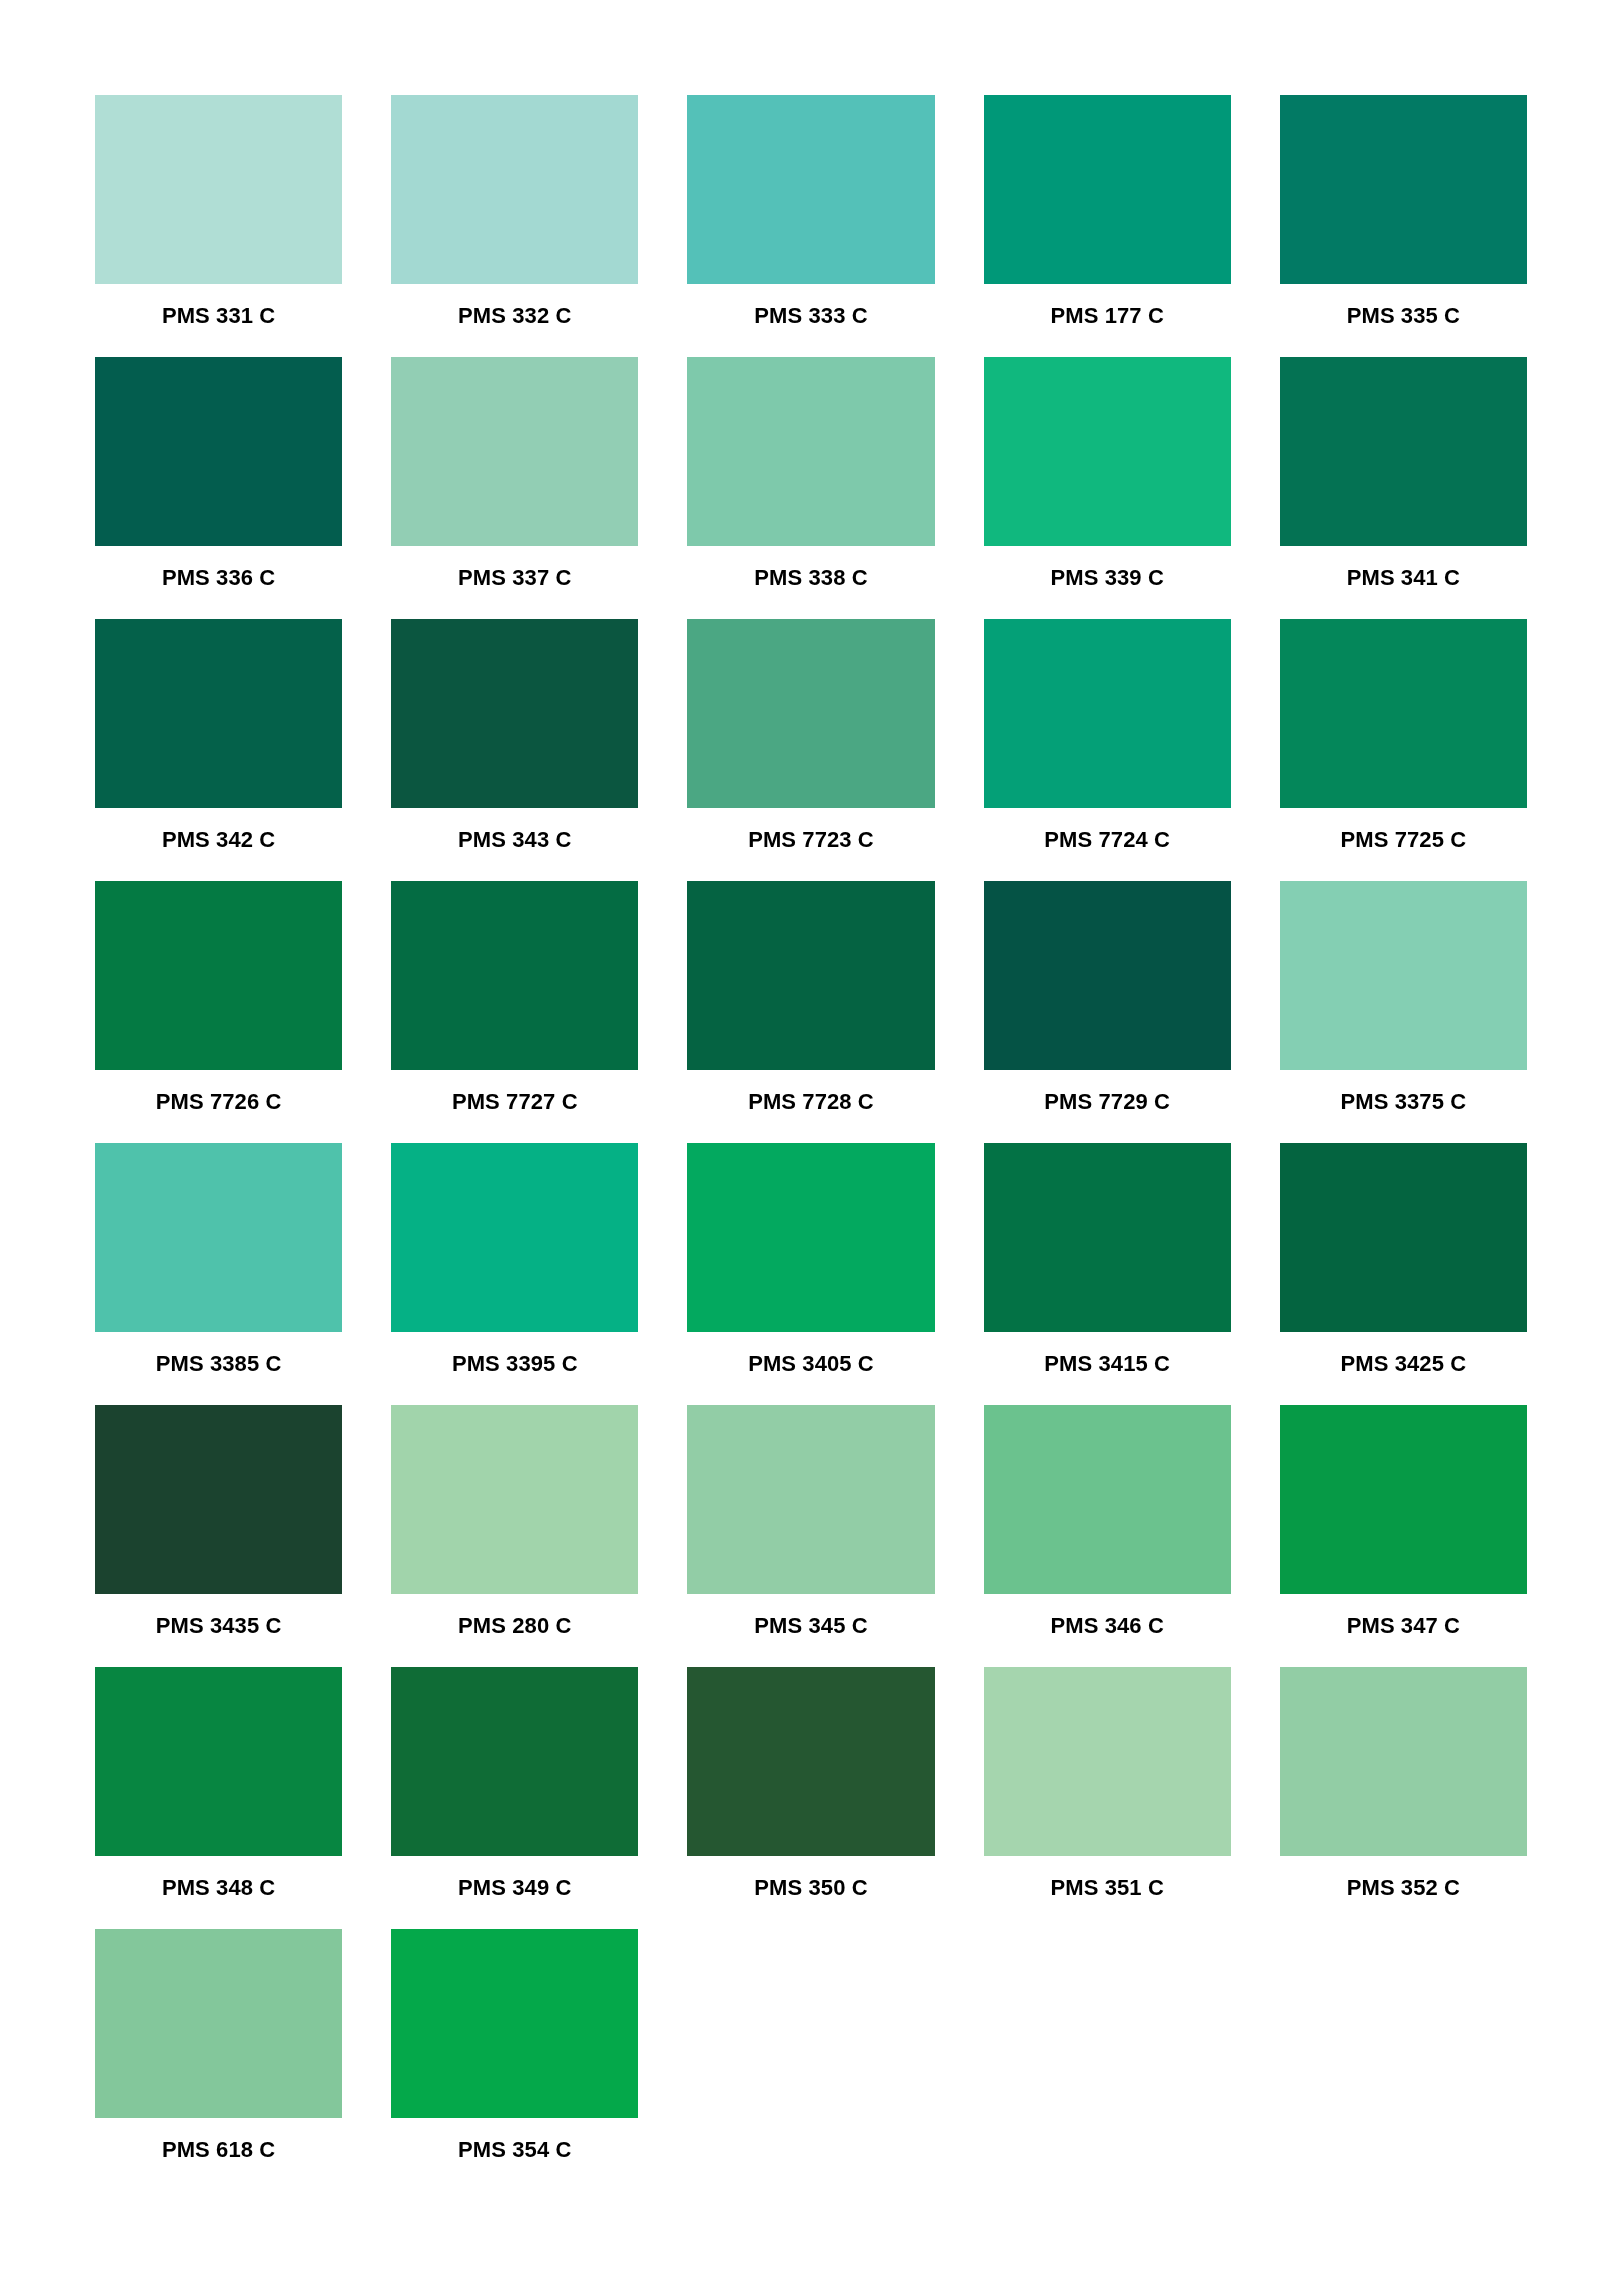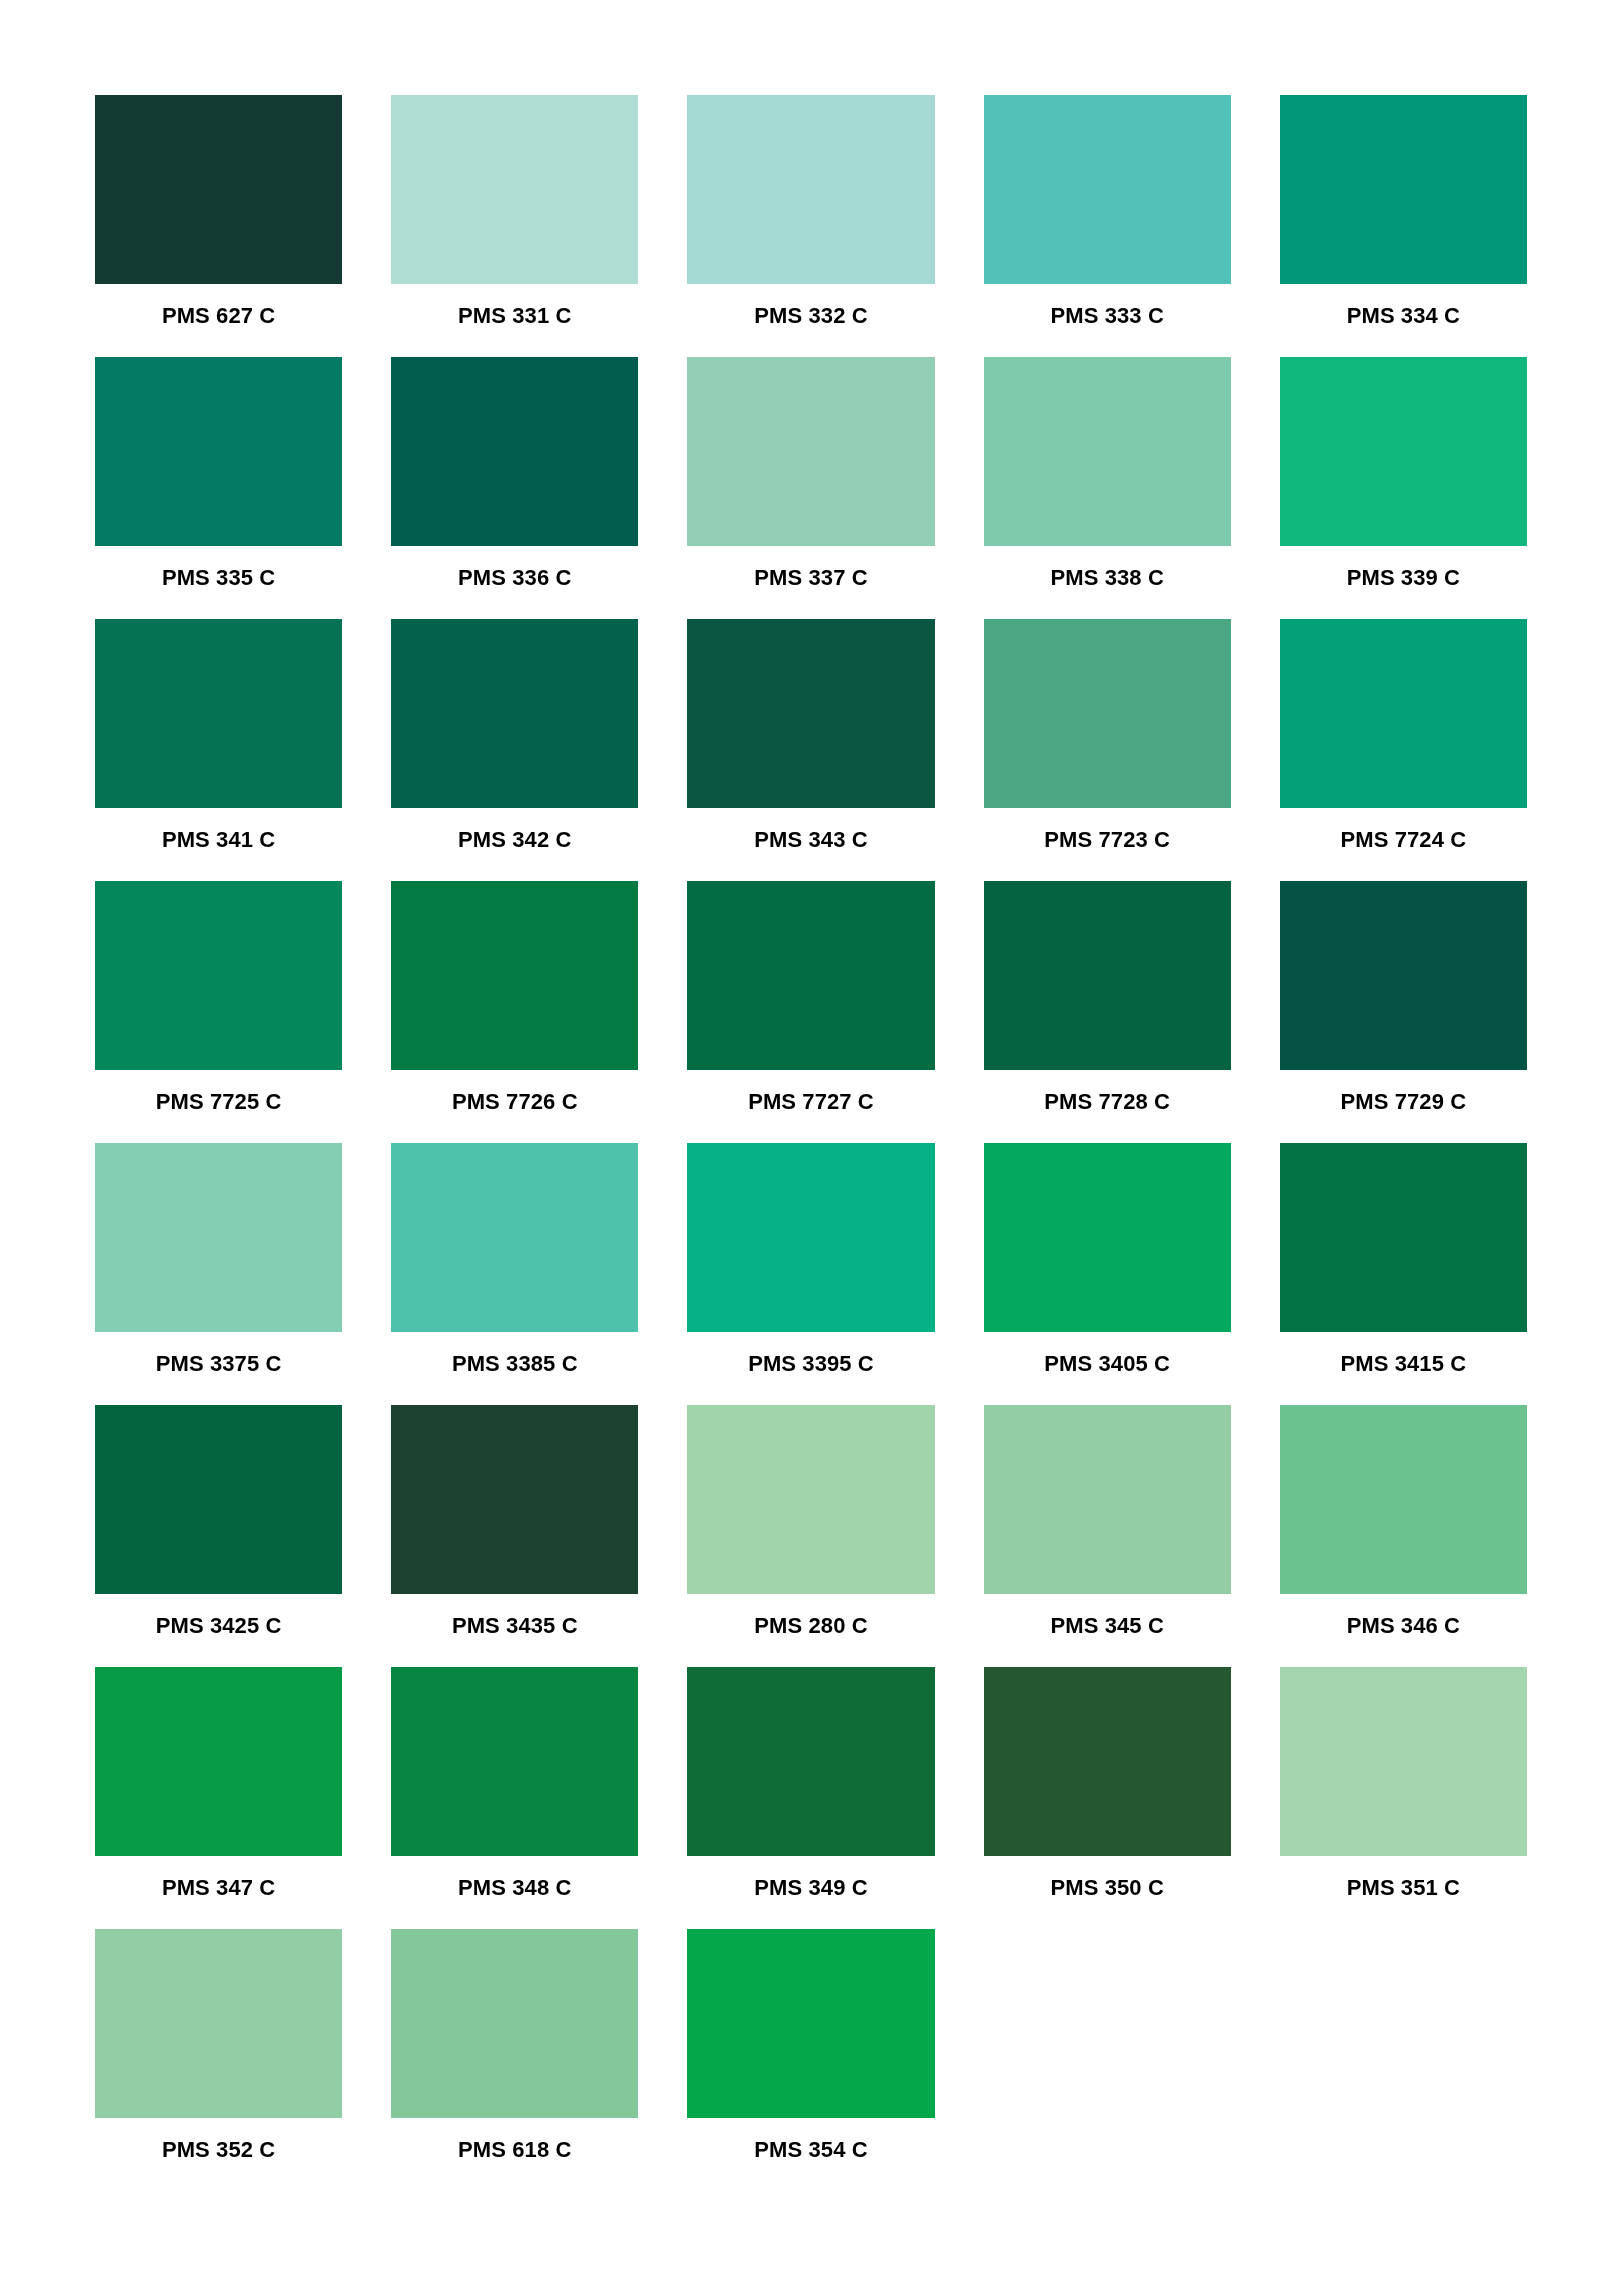--- a/index.html
+++ b/index.html
@@ -51,38 +51,34 @@
     line-height: 1;
     white-space: nowrap;
   }
 </style>
 </head>
 <body style="background: rgb(255, 255, 255);">
 
 <div id="swatch-sheet">
   <div class="swatch-grid">
       <div class="swatch-cell">
-        <div class="swatch-chip" style="background-color: rgb(19, 58, 51);"></div>
-        <div class="swatch-label">PMS 627 C</div>
-      </div>
-      <div class="swatch-cell">
         <div class="swatch-chip" style="background-color: rgb(176, 222, 213);"></div>
         <div class="swatch-label">PMS 331 C</div>
       </div>
       <div class="swatch-cell">
         <div class="swatch-chip" style="background-color: rgb(163, 217, 210);"></div>
         <div class="swatch-label">PMS 332 C</div>
       </div>
       <div class="swatch-cell">
         <div class="swatch-chip" style="background-color: rgb(84, 193, 184);"></div>
         <div class="swatch-label">PMS 333 C</div>
       </div>
       <div class="swatch-cell">
         <div class="swatch-chip" style="background-color: rgb(0, 152, 120);"></div>
-        <div class="swatch-label">PMS 334 C</div>
+        <div class="swatch-label">PMS 177 C</div>
       </div>
       <div class="swatch-cell">
         <div class="swatch-chip" style="background-color: rgb(2, 122, 100);"></div>
         <div class="swatch-label">PMS 335 C</div>
       </div>
       <div class="swatch-cell">
         <div class="swatch-chip" style="background-color: rgb(3, 93, 78);"></div>
         <div class="swatch-label">PMS 336 C</div>
       </div>
       <div class="swatch-cell">

